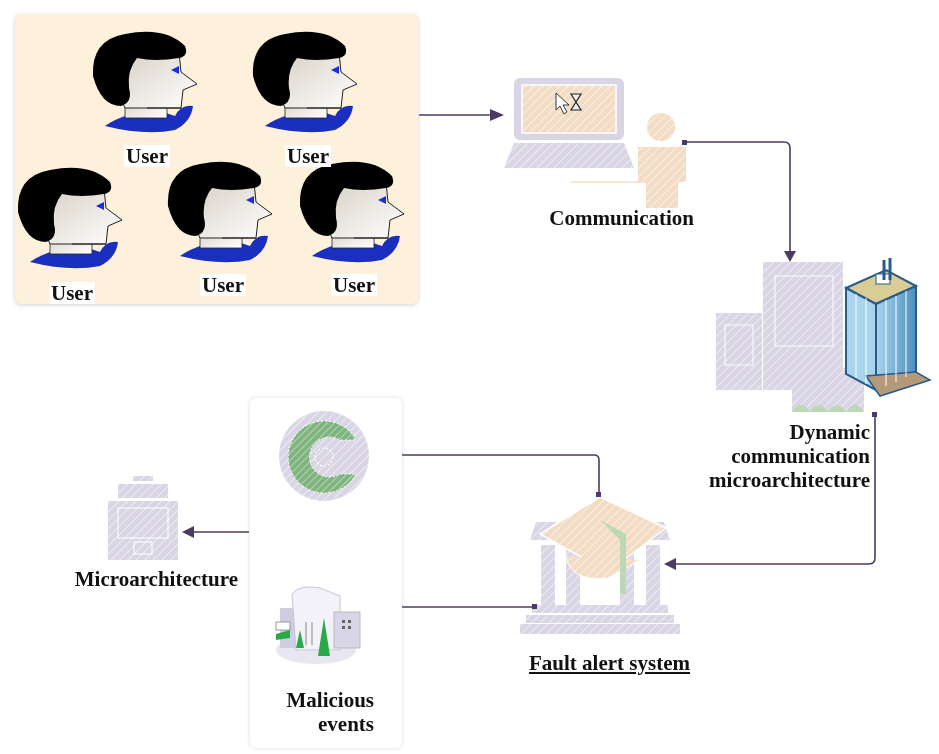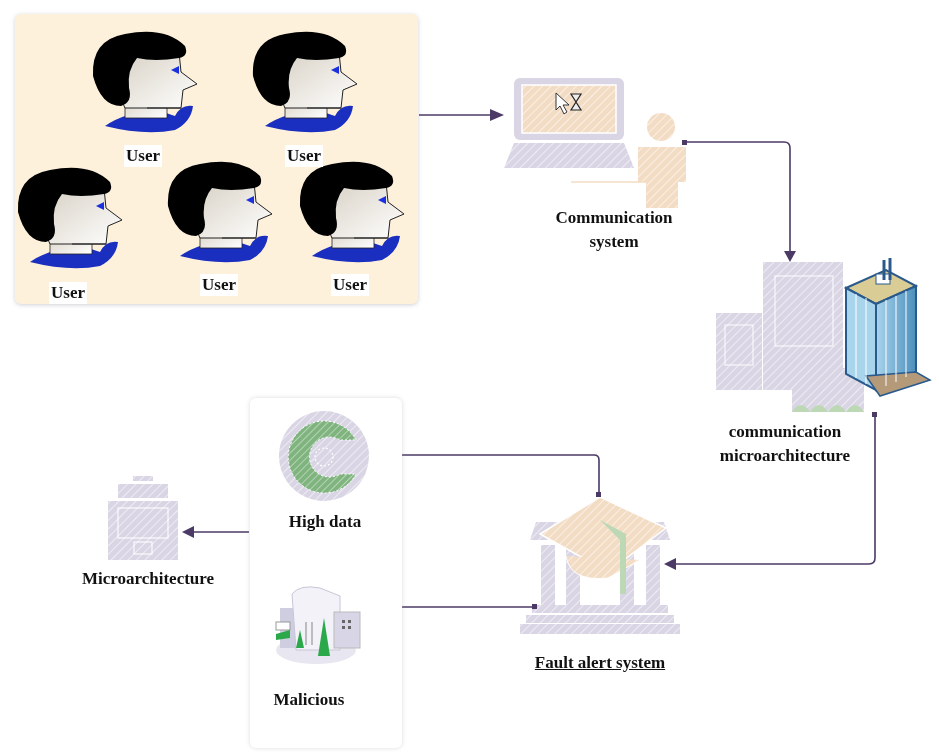--- a/index.html
+++ b/index.html
@@ -1,20 +1,20 @@
 <!DOCTYPE html>
 <html><head>
 <meta charset="utf-8">
 <style>
   html, body { margin:0; padding:0; background:#ffffff; }
   body { width:939px; height:754px; position:relative; overflow:hidden;
          font-family:"Liberation Serif", "DejaVu Serif", serif; }
   .abs { position:absolute; }
-  .lbl { position:absolute; font-weight:bold; font-size:17px; color:#111;
-         text-align:center; line-height:24px; white-space:nowrap; }
+  .lbl { position:absolute; font-weight:bold; font-size:21px; color:#111;
+         text-align:right; line-height:24px; white-space:nowrap; }
   .user-lbl { background:#ffffff; padding:0 2px; line-height:22px; }
   #users-panel { left:15px; top:14px; width:403px; height:290px; background:#fdf1dc;
                  border-radius:6px; box-shadow:0 1px 4px rgba(120,120,140,0.35); }
   #events-panel { left:250px; top:398px; width:152px; height:350px; background:#ffffff;
                   border-radius:6px; box-shadow:0 0 4px rgba(150,150,170,0.35); }
   svg.overlay { position:absolute; left:0; top:0; }
 </style>
 </head>
 <body>
 
@@ -190,33 +190,33 @@
 </svg>
 
 <div class="lbl user-lbl" style="left:124px;top:145px;">User</div>
 <div class="lbl user-lbl" style="left:285px;top:145px;">User</div>
 <div class="lbl user-lbl" style="left:49px;top:282px;">User</div>
 <div class="lbl user-lbl" style="left:200px;top:274px;">User</div>
 <div class="lbl user-lbl" style="left:331px;top:274px;">User</div>
 
 <div class="lbl" style="left:534px;top:206px;width:160px;">
   <div>Communication</div>
-  <div>system</div>
 </div>
 
 <div class="lbl" style="left:700px;top:420px;width:170px;">
+  <div>Dynamic</div>
   <div>communication</div>
   <div>microarchitecture</div>
 </div>
 
 <div class="lbl" style="left:510px;top:651px;width:180px;text-decoration:underline;">Fault alert system</div>
 
 <div class="lbl" style="left:260px;top:510px;width:130px;">
-  <div>High data</div>
 </div>
 
 <div class="lbl" style="left:244px;top:688px;width:130px;">
   <div>Malicious</div>
+  <div>events</div>
 </div>
 
 <div class="lbl" style="left:58px;top:567px;width:180px;">
   <div>Microarchitecture</div>
 </div>
 
 </body></html>

